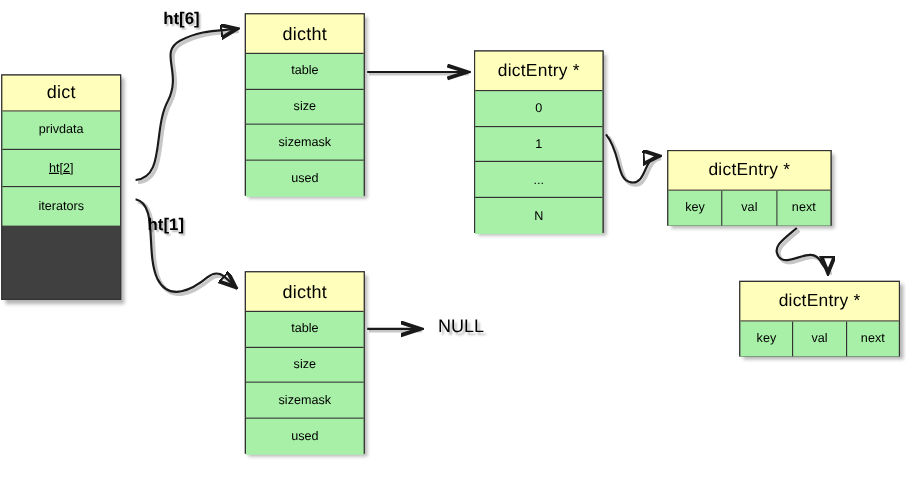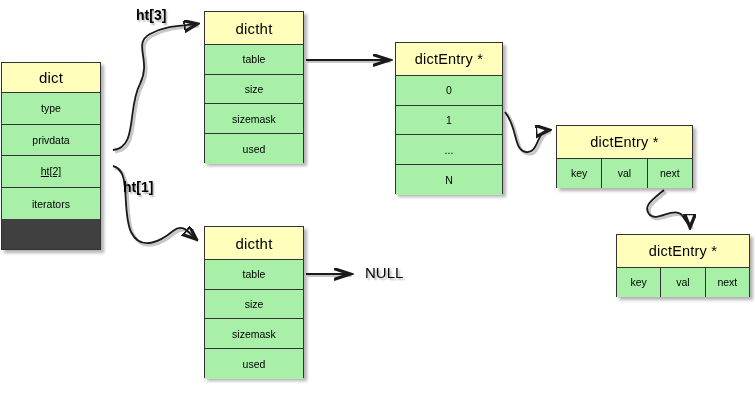--- a/index.html
+++ b/index.html
@@ -118,21 +118,20 @@
 
     <path class="shade" d="M664,190 C652,200 643,206 649,214 C657,224 676,203 684,218 C690,228 690,222 690,227" transform="translate(2,2)"></path>
     <path d="M664,190 C652,200 643,206 649,214 C657,224 676,203 684,218 C690,228 690,222 690,227" marker-end="url(#arrow)"></path>
 
     <path class="shade" d="M306,274 L350,274" transform="translate(1.5,1.5)"></path>
     <path d="M306,274 L350,274" marker-end="url(#arrowThin)"></path>
   </svg>
 
   <div class="struct" style="left:1px; top:62px; width:100px; height:188px;">
     <div class="hdr" style="height:30px;">dict</div>
-    <div class="row" style="height:31.6px;">type</div>
     <div class="row" style="height:31.6px;">privdata</div>
     <div class="row" style="height:31.6px;text-decoration:underline;">ht[2]</div>
     <div class="row" style="height:31.6px;">iterators</div>
   </div>
 
   <div class="struct" style="left:204px; top:11px; width:100px; height:152px;">
     <div class="hdr" style="height:33px;">dictht</div>
     <div class="row" style="height:29.7px;">table</div>
     <div class="row" style="height:29.7px;">size</div>
     <div class="row" style="height:29.7px;">sizemask</div>
@@ -166,17 +165,17 @@
 
   <div class="struct" style="left:616px; top:234px; width:134px; height:63px;">
     <div class="hdr" style="height:33px; font-size:14.5px;">dictEntry *</div>
     <div class="cells" style="height:28.5px;">
       <div class="cell">key</div>
       <div class="cell">val</div>
       <div class="cell">next</div>
     </div>
   </div>
 
-  <div class="edge-label" style="left:136px; top:7px;">ht[3]</div>
+  <div class="edge-label" style="left:136px; top:7px;">ht[6]</div>
   <div class="edge-label" style="left:123px; top:179px;">ht[1]</div>
   <div class="plain-label" style="left:365px; top:264px;">NULL</div>
 
 </div>
 
 </body></html>

